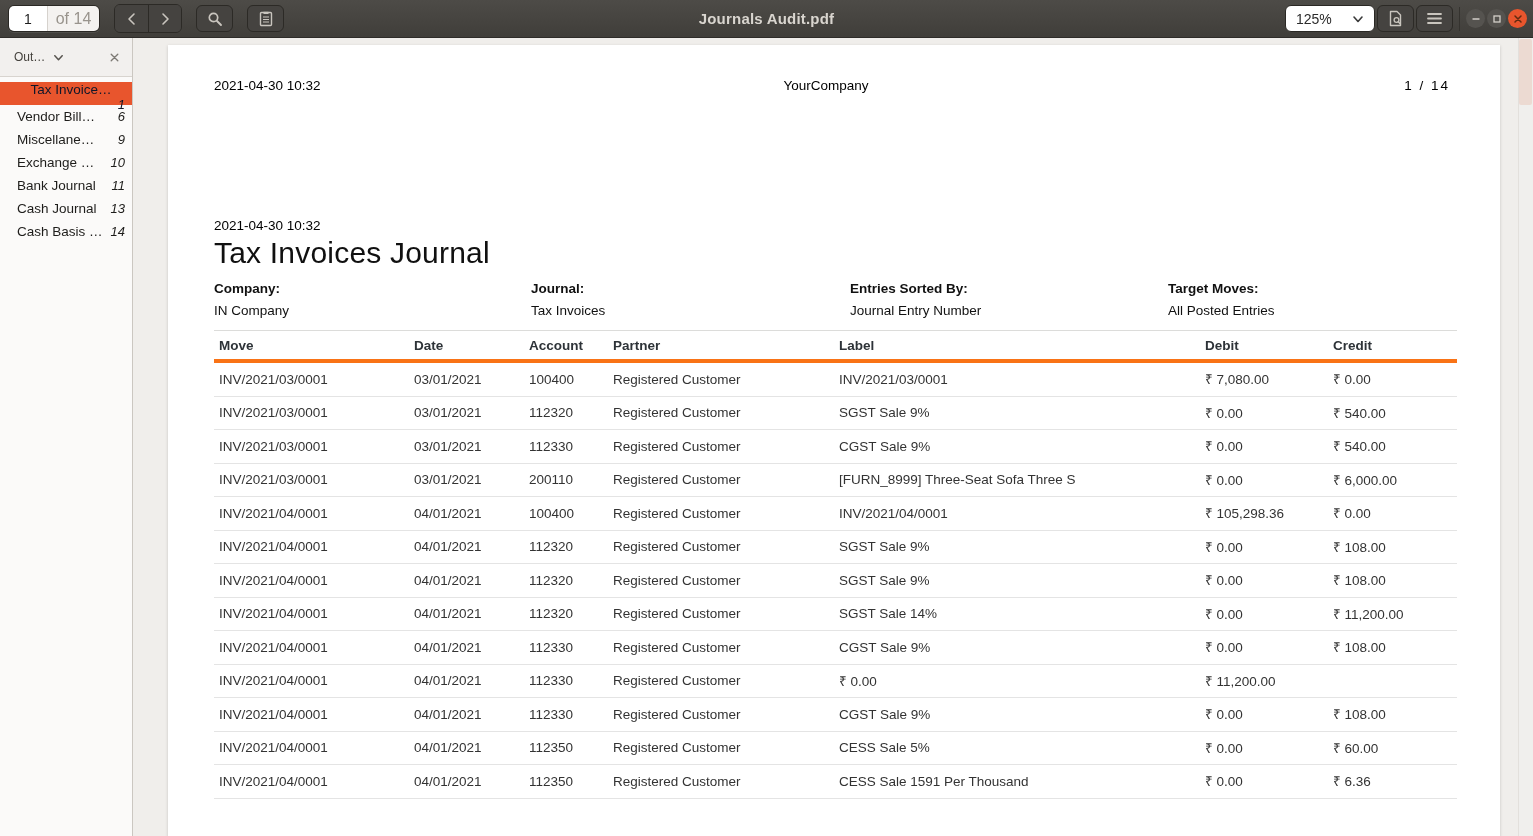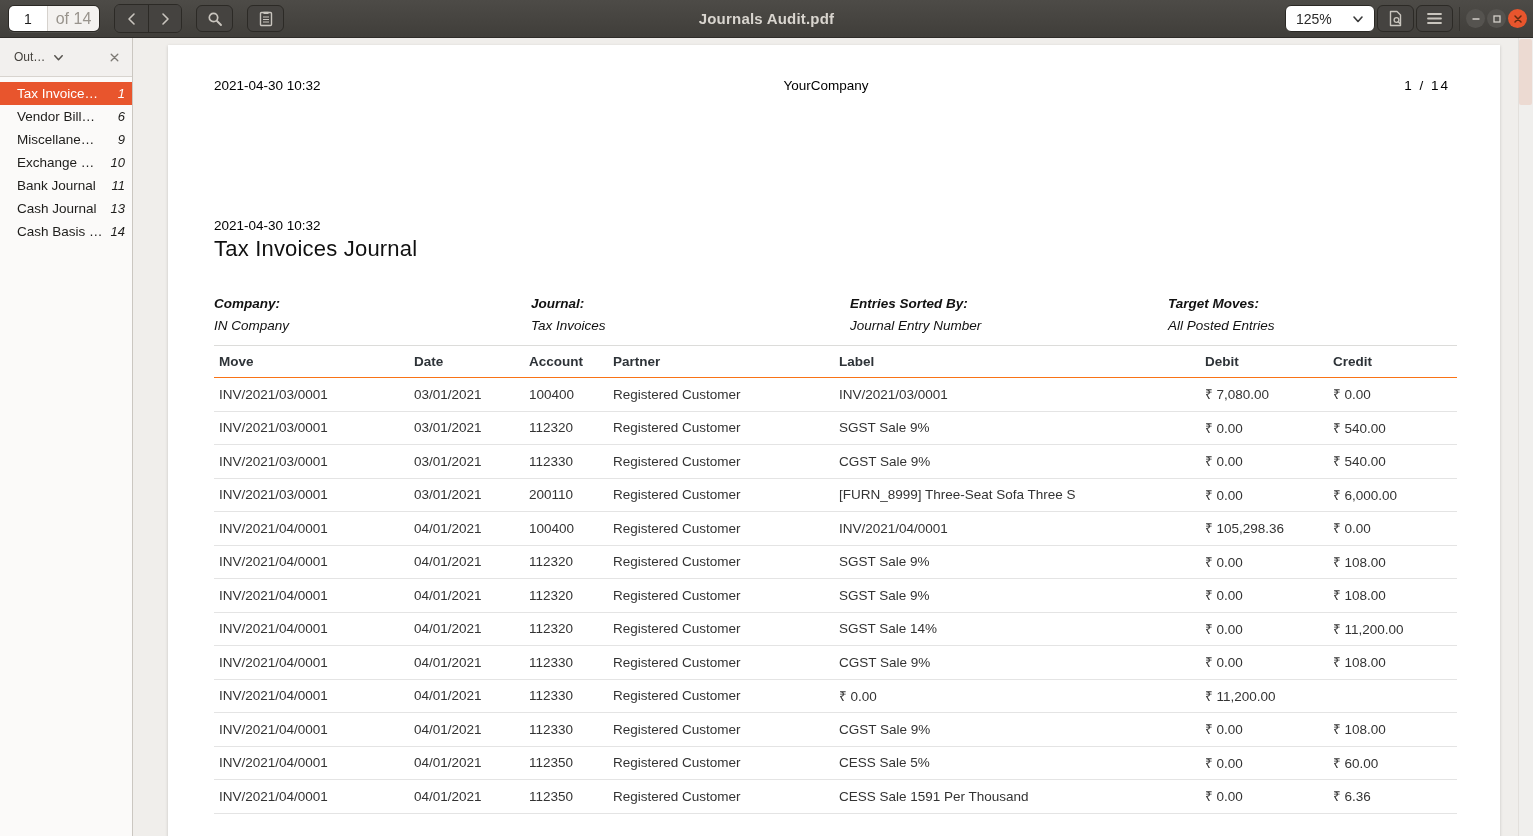--- a/index.html
+++ b/index.html
@@ -69,57 +69,57 @@
   .sidebar-close {
     margin-left:auto; background:transparent; border:none; color:#7d7a74;
     font-size:13px; cursor:pointer; width:20px; height:20px;
   }
   .outline-list { margin-top:5px; }
   .outline-item {
     height:23px; display:flex; align-items:center; padding:0 7px 0 17px;
     font-size:13.5px; color:#1e1d1b; cursor:pointer;
   }
   .outline-item .pg { margin-left:auto; font-style:italic; font-size:13px; }
-  .outline-item.selected { background:#e8552d; color:#ffffff; }
+  .outline-item.selected { background:#e8552d; color:#0f172a;flex-direction:column; }
 
   
   .doc-area { position:absolute; top:38px; left:134px; right:15px; bottom:0; background:#f0eeeb; }
   .pdf-page {
     position:absolute; top:7px; left:34px; width:1332px; height:900px;
     background:#ffffff; box-shadow:0 1px 3px rgba(0,0,0,0.18);
     color:#000;
   }
   .page-header {
     display:flex; align-items:baseline;
     padding:33px 50px 0 46px; font-size:13.5px; color:#000;
   }
   .page-header .ph-center { position:absolute; left:0; right:16px; text-align:center; }
   .page-header .ph-right { margin-left:auto; letter-spacing:2px; }
 
   .page-body { padding:0 44px 0 46px; }
   .body-stamp { margin-top:125px; font-size:13.5px; color:#000; }
-  .doc-title { font-size:22px; font-weight:400; color:#101010; margin-top:3px; letter-spacing:0.2px; }
-
-  .info-row { display:flex; margin-top:34px;font-style:italic; }
+  .doc-title { font-size:30px; font-weight:400; color:#101010; margin-top:3px; letter-spacing:0.2px; }
+
+  .info-row { display:flex; margin-top:11px; }
   .info-col { }
   .info-col:nth-child(1){ width:317px; }
   .info-col:nth-child(2){ width:319px; }
   .info-col:nth-child(3){ width:318px; }
   .info-col:nth-child(4){ width:288px; }
   .info-label { font-weight:bold; font-size:13.5px; color:#111; }
   .info-value { font-size:13.5px; color:#111; margin-top:7px; }
 
   .jtable { margin-top:12px; width:1243px; border-top:1px solid #dcdcda; font-size:13.5px; }
   .trow {
     display:grid;
     grid-template-columns:195px 115px 84px 226px 366px 128px 129px;
     align-items:center; height:33.5px;
   }
   .trow > div { padding-left:5px; white-space:nowrap; overflow:hidden; }
-  .trow.thead { font-weight:bold; color:#2e3338; border-bottom:1px solid #f97316; height:32px; }
+  .trow.thead { font-weight:bold; color:#2e3338; border-bottom:4px solid #f97316; height:32px; }
   .trow.tbody { color:#333333; border-bottom:1px solid #e4e4e4; }
 
   
   .v-scrollbar {
     position:absolute; top:38px; right:0; width:15px; bottom:0;
     background:#f0efed; border-left:1px solid #e3e0dc;
   }
   .v-thumb {
     position:absolute; top:1px; right:1px; width:13px; height:66px;
     background:#ecdad2; border-radius:2px;

